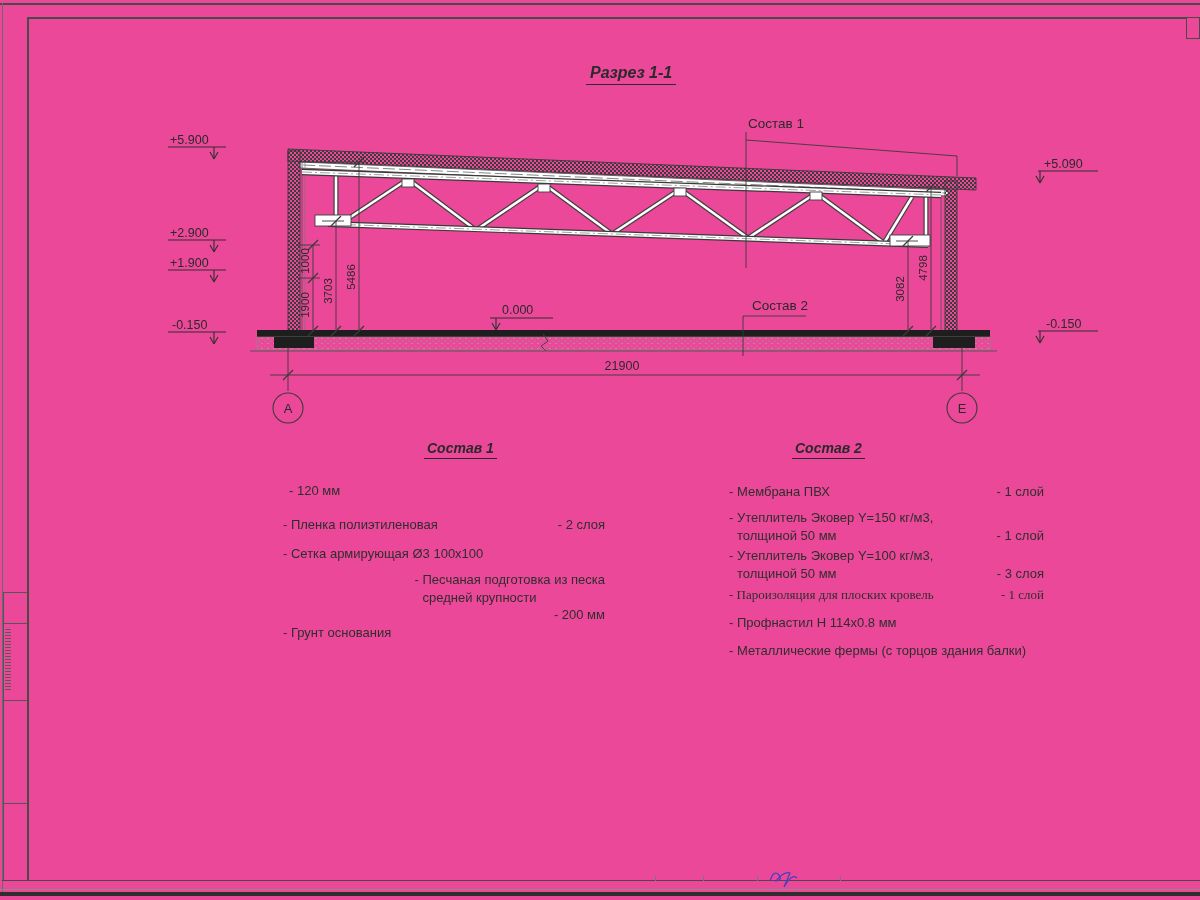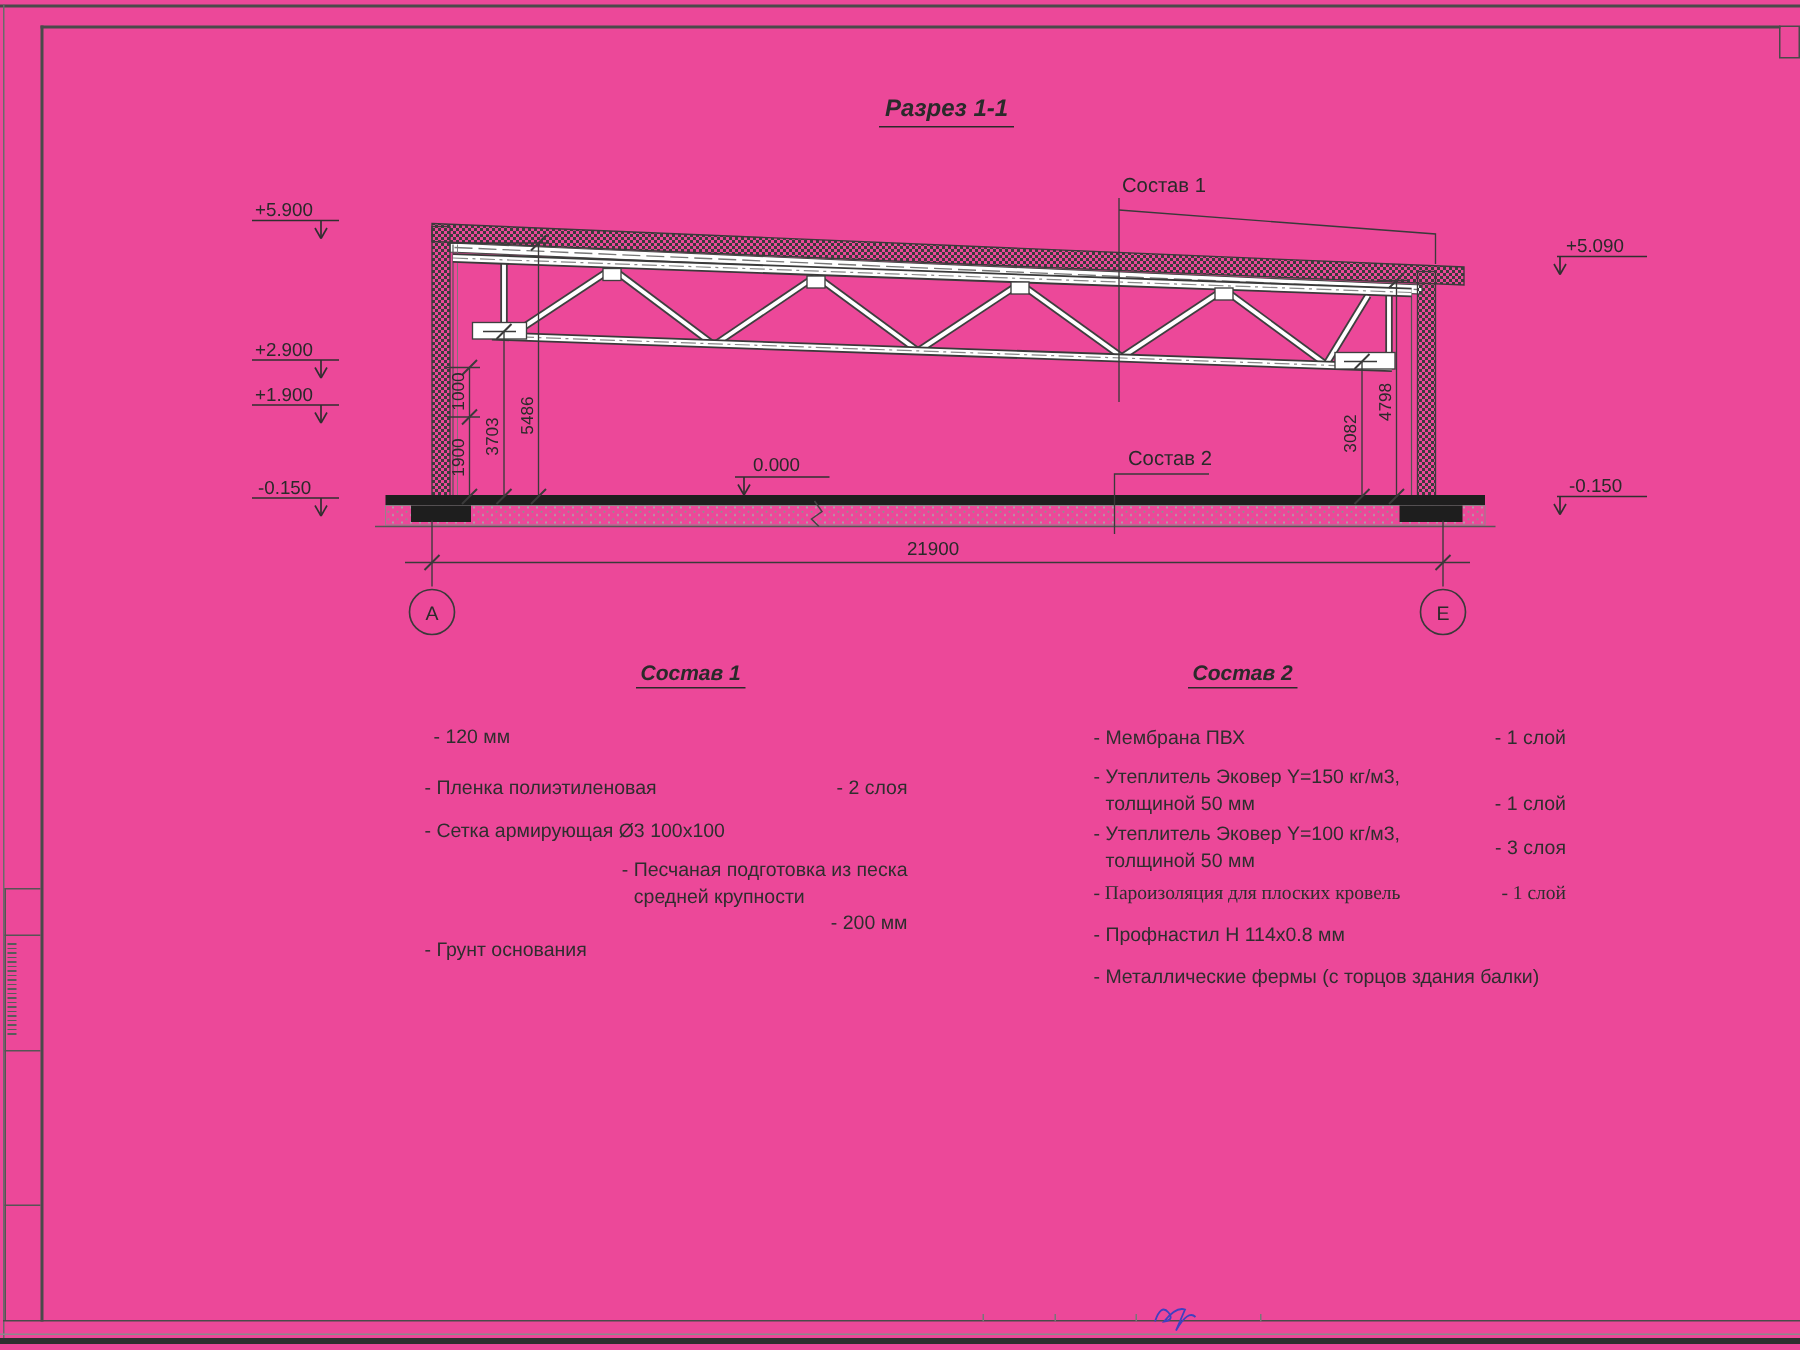--- a/index.html
+++ b/index.html
@@ -306,21 +306,21 @@
         </div>
       <div class="li-val">- 1 слой</div>
     </div>
     <div class="li-row" style="top:509px;">
       <div class="li-name">
         <span>- Утеплитель Эковер Y=150 кг/м3,</span>
         <span class="l2">толщиной 50 мм</span>
       </div>
       <div class="li-val">- 1 слой</div>
     </div>
-    <div class="li-row" style="top:547px;align-items:center;">
+    <div class="li-row" style="top:547px;">
       <div class="li-name">
         <span>- Утеплитель Эковер Y=100 кг/м3,</span>
         <span class="l2">толщиной 50 мм</span>
       </div>
       <div class="li-val">- 3 слоя</div>
     </div>
     <div class="li-row" style="top:586px;font-family:Liberation Serif, serif;">
       <div class="li-name">
           <span>- Пароизоляция для плоских кровель</span>
         </div>

